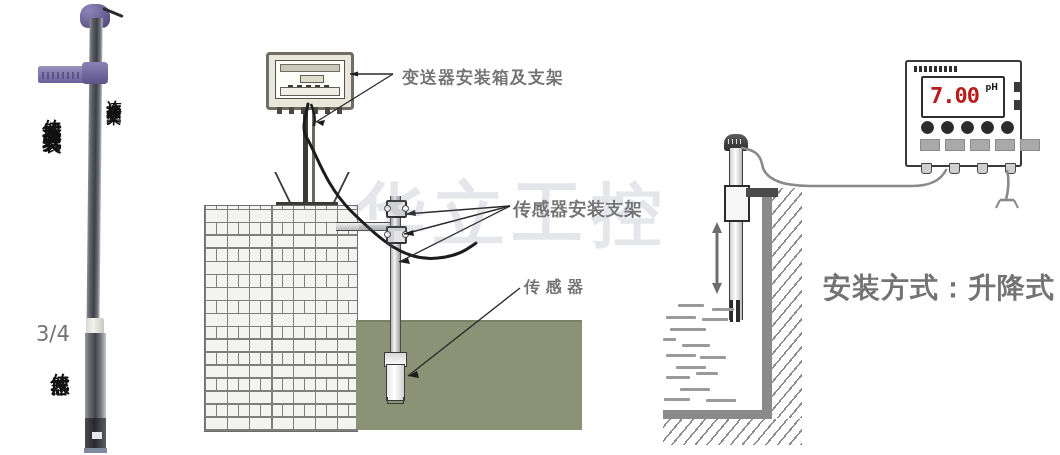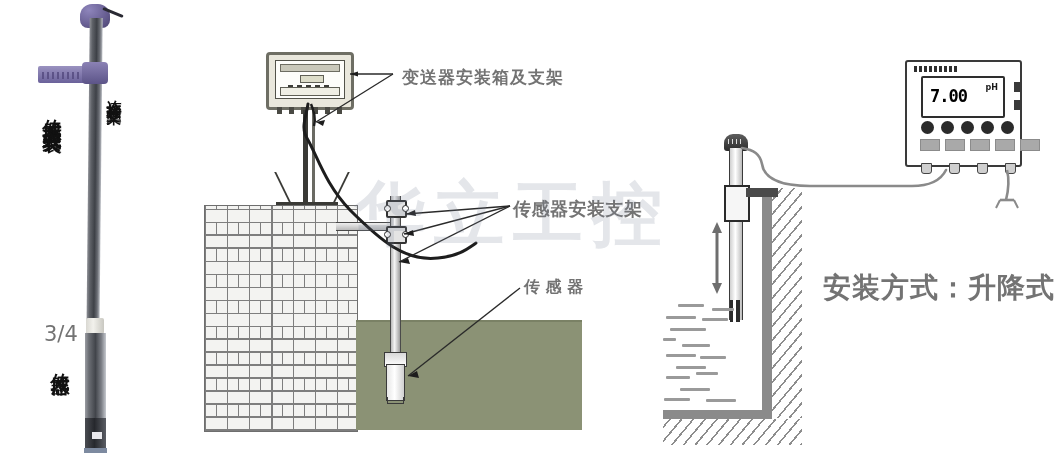--- a/index.html
+++ b/index.html
@@ -94,21 +94,21 @@
 
   
   #rightPanel{left:650px;top:0;width:410px;height:455px;}
   .ctrlBox{position:absolute;left:255px;top:60px;width:113px;height:103px;
      background:#ffffff;border:2.5px solid #3a3a3a;border-radius:3px;}
   .ctrlBrand{position:absolute;left:7px;top:4px;width:44px;height:6px;
      background:repeating-linear-gradient(90deg,#2f2f2f 0 3px,transparent 3px 5px);}
   .ctrlLcd{position:absolute;left:14px;top:14px;width:80px;height:38px;
      background:#fff;border:2.5px solid #2e2e2e;border-radius:2px;}
   .lcdVal{position:absolute;left:7px;top:4px;font-family:"DejaVu Sans Mono",monospace;
-     font-size:17px;font-weight:700;color:#000000;letter-spacing:-1px;line-height:28px;}
+     font-size:22px;font-weight:700;color:#b91c1c;letter-spacing:-1px;line-height:28px;}
   .lcdUnit{position:absolute;right:5px;top:5px;font-size:8px;font-weight:700;color:#1a1a1a;
      font-family:"DejaVu Sans",sans-serif;}
   .ctrlSideA{position:absolute;right:-1px;top:20px;width:7px;height:10px;background:#3a3a3a;}
   .ctrlSideB{position:absolute;right:-1px;top:38px;width:7px;height:10px;background:#3a3a3a;}
   .ctrlKnobs{position:absolute;left:14px;top:59px;display:flex;gap:7px;}
   .ctrlKnobs i{display:block;width:13px;height:13px;border-radius:50%;background:#2b2b2b;}
   .ctrlKeys{position:absolute;left:13px;top:77px;display:flex;gap:5px;}
   .ctrlKeys i{display:block;width:18px;height:10px;background:#a9a9a9;border:1px solid #8b8b8b;}
   .glandRow{position:absolute;left:14px;bottom:-9px;display:flex;gap:17px;}
   .glandRow i{display:block;width:9px;height:9px;background:#cfcfcf;border:1.5px solid #444;border-radius:0 0 3px 3px;}
@@ -149,21 +149,21 @@
     <div class="tbar"></div>
     <div class="collar"></div>
     <div class="ferrule"></div>
     <div class="probeBody"></div>
     <div class="probeTip"></div>
     <div class="tipNotch"></div>
     <div class="tipFoot"></div>
 
     <div class="abs vtext" style="left:40px;top:104px;font-size:19px;letter-spacing:2px;">传感器插入式安装</div>
     <div class="abs vtext" style="left:104px;top:88px;font-size:15px;letter-spacing:2px;">连接杆和支架</div>
-    <div class="abs htext" style="left:44px;top:322px;font-size:21px;font-weight:400;">3/4</div>
+    <div class="abs htext" style="left:36px;top:322px;font-size:21px;font-weight:400;">3/4</div>
     <div class="abs vtext" style="left:48px;top:358px;font-size:19px;letter-spacing:2px;">传感器</div>
   </div>
 
   <div class="abs" id="midPanel">
 
     <div class="xmtrBox">
       <div class="xmtrInner">
         <div class="xmtrScreen"></div>
         <div class="xmtrLcd"></div>
         <div class="xmtrBtns">

